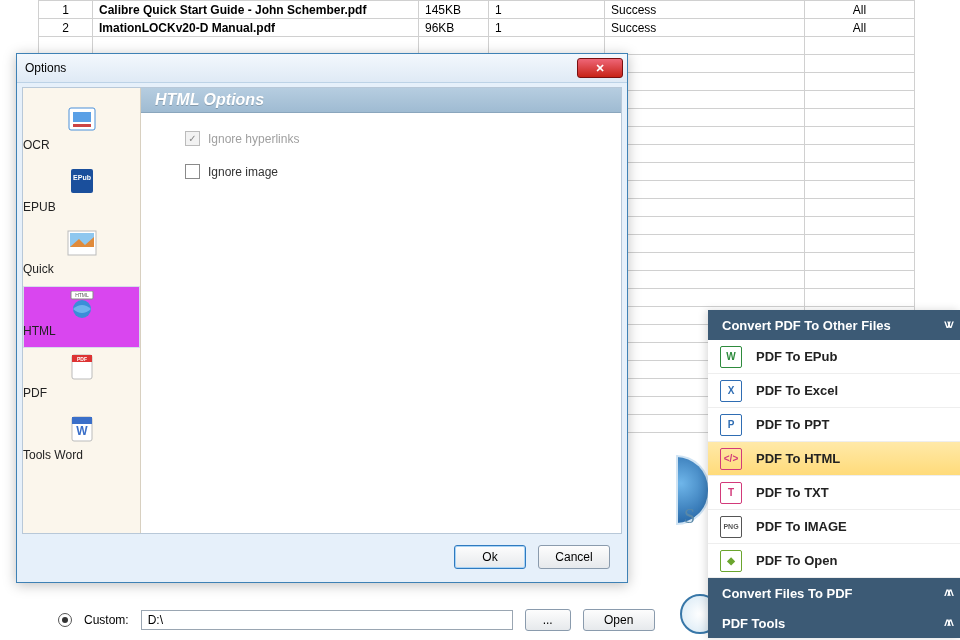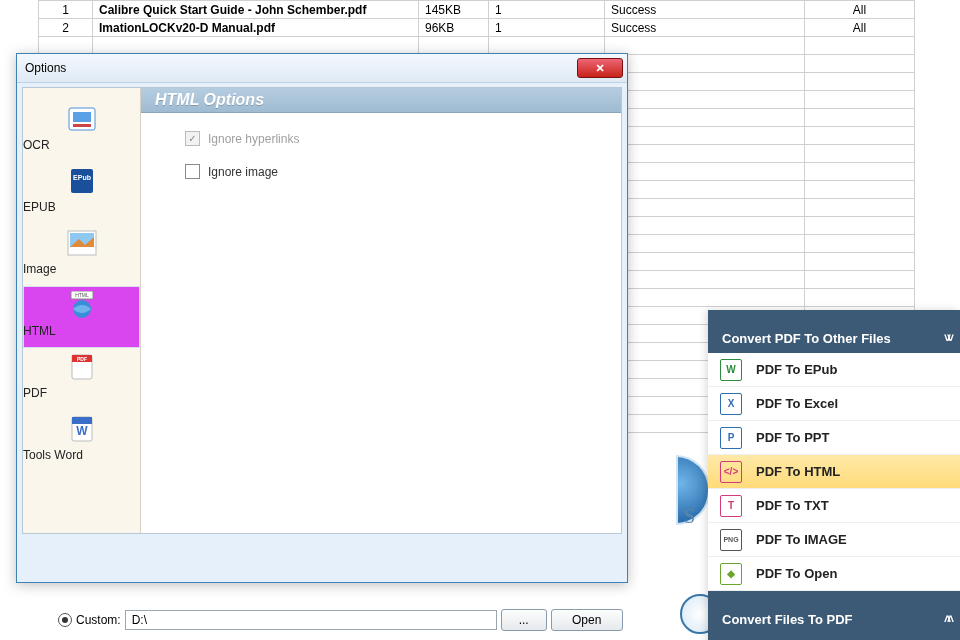--- a/index.html
+++ b/index.html
@@ -26,28 +26,28 @@
 .main-pane { flex:1; display:flex; flex-direction:column; }
 .pane-header { height:24px; background:linear-gradient(#b6cde0,#9fbbd2); border-bottom:1px solid #8aa6bd; display:flex; align-items:center; padding-left:14px; color:#fff; font-weight:600; font-style:italic; font-size:16px; text-shadow:0 1px 0 rgba(0,0,0,.2); }
 .pane-content { padding:18px 0 0 44px; }
 .chk-row { display:flex; align-items:center; margin-bottom:18px; color:#333; }
 .chk-row.disabled { color:#a0a0a0; }
 .chk-box { width:13px; height:13px; border:1px solid #8a8a8a; margin-right:8px; background:#fff; display:flex; align-items:center; justify-content:center; font-size:10px; color:#888; }
 .chk-row.disabled .chk-box { border-color:#bbb; background:#f2f2f2; }
 .options-footer { position:absolute; left:5px; right:5px; bottom:5px; height:40px; display:flex; align-items:center; justify-content:flex-end; gap:12px; padding-right:12px; }
 .btn { min-width:70px; height:22px; border:1px solid #8a9bad; border-radius:3px; background:linear-gradient(#fdfdfd,#e6e9ec); font-size:12px; display:flex; align-items:center; justify-content:center; }
 .btn.primary { border:1px solid #2f7abf; box-shadow:0 0 0 1px #a8d3f5 inset; }
-.custom-row { position:absolute; left:58px; top:609px; display:flex; align-items:center; gap:4px; }
+.custom-row { position:absolute; left:58px; top:609px; display:flex; align-items:center; gap:12px; }
 .radio { width:12px; height:12px; border:1px solid #555; border-radius:50%; display:inline-flex; align-items:center; justify-content:center; }
 .radio .dot { width:6px; height:6px; background:#333; border-radius:50%; }
 .path-input { width:372px; height:20px; border:1px solid #9aa6b2; background:#fff; padding:0 6px; display:flex; align-items:center; font-size:12px; box-sizing:border-box; }
 .small-btn { height:20px; border:1px solid #8a9bad; border-radius:3px; background:linear-gradient(#fdfdfd,#e6e9ec); font-size:12px; display:flex; align-items:center; justify-content:center; padding:0 8px; }
 .browse-btn { width:28px; }
 .side-panel { position:absolute; right:0; top:310px; width:252px; box-shadow:-2px 0 8px rgba(0,0,0,.15); font-size:13px; }
-.panel-header { height:30px; background:#3c5a75; color:#fff; font-weight:700; display:flex; align-items:center; padding:13px 10px 0 14px; }
+.panel-header { height:30px; background:#3c5a75; color:#fff; font-weight:700; display:flex; align-items:center; padding:0 10px 0 14px; }
 .panel-header .spacer { flex:1; }
 .chevrons { font-size:12px; letter-spacing:-4px; font-weight:bold; }
 .panel-list { background:#fff; }
 .panel-item { height:33px; display:flex; align-items:center; padding-left:12px; gap:14px; border-bottom:1px solid #eee; cursor:default; }
 .panel-item.selected { background:linear-gradient(#ffe9a8,#ffdb7a); }
 .pi-icon { width:20px; height:20px; display:flex; align-items:center; justify-content:center; border:1px solid; border-radius:2px; font-size:10px; font-weight:bold; }
 .pi-label { color:#222; font-weight:600; }
 .blue-pill { position:absolute; left:676px; top:455px; width:30px; height:66px; border-radius:0 40px 40px 0; background:radial-gradient(circle at 10% 40%, #6fb6ea, #1a5a9c); border:2px solid #cfe3f3; }
 .s-letter { position:absolute; left:684px; top:505px; font-size:20px; color:#5a88a7; font-family:Georgia,serif; }
 .circle-cut { position:absolute; left:680px; top:594px; width:36px; height:36px; border:2px solid #3877a8; border-radius:50%; background:radial-gradient(#fff,#d6e8f4); }
@@ -286,21 +286,21 @@
         <div class="sidebar-label">EPUB</div>
       </div>
       <div class="sidebar-item">
         <div class="sidebar-icon">
             <svg width="30" height="26">
               <rect x="1" y="1" width="28" height="24" fill="#fff" stroke="#bbb"></rect>
               <rect x="3" y="3" width="24" height="14" fill="#8ec7ef"></rect>
               <polygon points="3,17 12,9 18,15 27,7 27,17" fill="#e08a3a"></polygon>
             </svg>
           </div>
-        <div class="sidebar-label">Image</div>
+        <div class="sidebar-label">Quick</div>
       </div>
       <div class="sidebar-item selected">
         <div class="sidebar-icon">
             <svg width="28" height="28">
               <rect x="3" y="0" width="22" height="8" rx="1" fill="#fff" stroke="#888"></rect>
               <text x="14" y="6" text-anchor="middle" font-size="5" fill="#555">HTML</text>
               <circle cx="14" cy="18" r="9" fill="#3a8ed8"></circle>
               <path d="M5 18 Q14 10 23 18 Q14 26 5 18" fill="#6db4ec"></path>
             </svg>
           </div>
@@ -334,20 +334,28 @@
           <span class="chk-box">✓</span>
           <span>Ignore hyperlinks</span>
         </div>
         <div class="chk-row">
           <span class="chk-box"></span>
           <span>Ignore image</span>
         </div>
       </div>
     </div>
   </div>
+  <div class="options-footer">
+    <div class="btn primary">
+        <span>Ok</span>
+      </div>
+    <div class="btn">
+        <span>Cancel</span>
+      </div>
+  </div>
 </div>
 
 <div class="custom-row">
   <span class="radio">
       <span class="dot"></span>
     </span>
   <span>Custom:</span>
   <div class="path-input">
       <span>D:\</span>
     </div>

